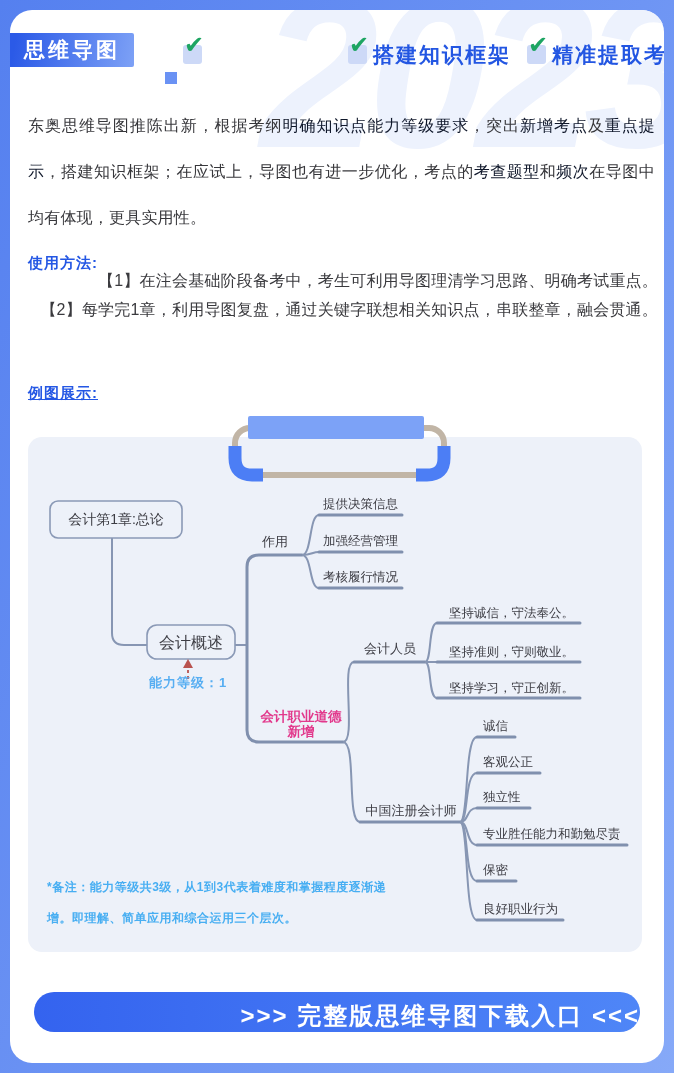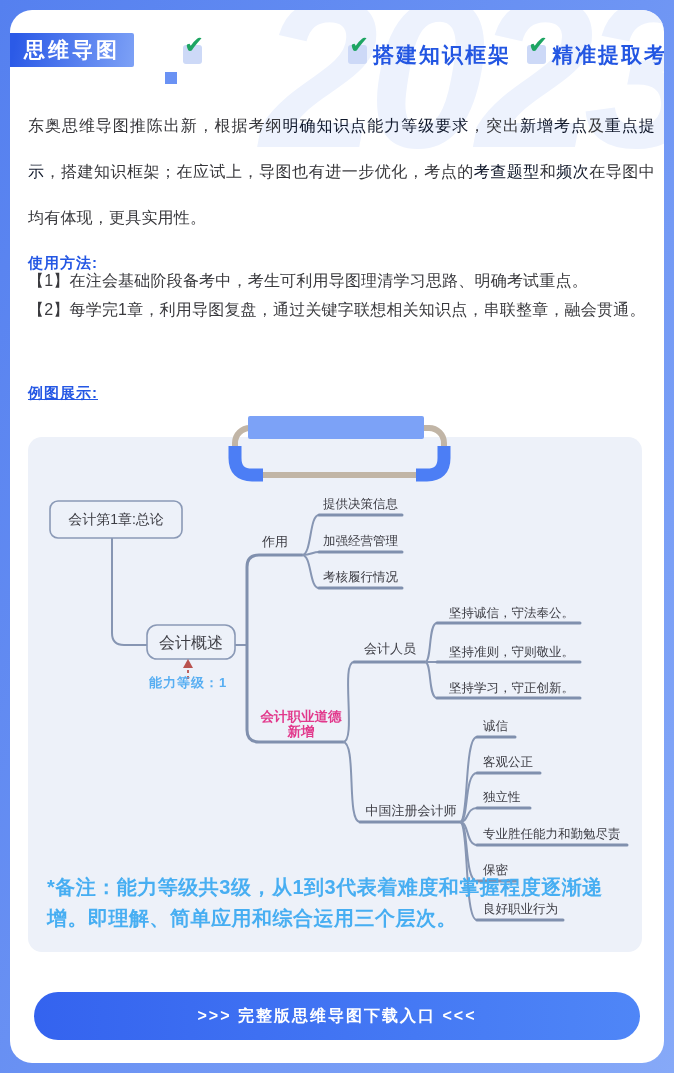--- a/index.html
+++ b/index.html
@@ -20,39 +20,39 @@
   .benefit:nth-child(1){left:173px;}
   .benefit:nth-child(2){left:338px;}
   .benefit:nth-child(3){left:517px;}
   .cb{position:relative;width:19px;height:19px;margin-top:5px;background:#cdd9f7;border-radius:3px;flex:0 0 auto;}
   .check{position:absolute;left:1px;top:-12px;font-size:24px;font-weight:900;color:#1da562;line-height:24px;}
   .b-label{margin-left:6px;color:#2356e2;font-size:21px;font-weight:bold;letter-spacing:2px;line-height:29px;white-space:nowrap;}
   .intro{position:absolute;left:18px;top:93px;width:627px;margin:0;font-size:16px;line-height:46px;
         color:#37373b;text-align:justify;letter-spacing:0.2px;z-index:1;}
   .intro .hl{color:#0f172a;}
   .h-blue{position:absolute;left:18px;color:#2457e4;font-size:15px;font-weight:bold;letter-spacing:1px;z-index:1;}
-  .u-item{position:absolute;left:18px;width:630px;color:#3a3a3e;font-size:16px;letter-spacing:0.2px;z-index:1;white-space:nowrap;}
+  .u-item{position:absolute;left:18px;width:630px;color:#3a3a3e;font-size:16px;letter-spacing:0.2px;z-index:1;white-space:nowrap;text-align:right;}
   .panel{position:absolute;left:18px;top:427px;width:614px;height:515px;background:#edf1f9;border-radius:14px;z-index:1;}
   .clip{position:absolute;left:215px;top:398px;z-index:3;}
   .mindmap{position:absolute;left:18px;top:427px;z-index:2;}
   .ln{stroke:#8796b3;stroke-width:2;fill:none;}
   .ul{stroke:#8090ae;stroke-width:3;fill:none;stroke-linecap:round;}
   .bx{stroke:#8a99b6;stroke-width:1.6;fill:none;}
   .t{fill:#3d3d44;font-size:12.5px;}
   .t-root{fill:#3d3d44;font-size:14px;}
   .t-box{fill:#3d3d44;font-size:16px;}
   .t-parent{fill:#3d3d44;font-size:13px;}
   .t-pink{fill:#e2398c;font-size:13.5px;font-weight:bold;}
   .t-level{fill:#57aef2;font-size:13px;font-weight:bold;letter-spacing:1px;}
   .arrow-dash{stroke:#b9534f;stroke-width:1.8;stroke-dasharray:3,3;fill:none;}
-  .note{position:absolute;left:37px;top:862px;line-height:31px;font-size:20px;font-weight:bold;
+  .note{position:absolute;left:37px;top:862px;line-height:31px;font-size:12px;font-weight:bold;
         color:#47aef2;letter-spacing:0.5px;z-index:2;}
-  .btn{position:absolute;left:24px;top:982px;width:606px;height:48px;border-radius:24px;z-index:1;
-        background:linear-gradient(90deg,#3463ef 0%,#4f86f7 100%);color:#fff;font-size:16px;font-weight:bold;
-        letter-spacing:2px;text-align:center;line-height:48px;cursor:pointer;}
+  .btn{position:absolute;left:24px;top:982px;width:606px;height:40px;border-radius:24px;z-index:1;
+        background:linear-gradient(90deg,#3463ef 0%,#4f86f7 100%);color:#fff;font-size:24px;font-weight:bold;
+        letter-spacing:2px;text-align:right;line-height:48px;cursor:pointer;}
 </style>
 </head>
 <body>
 
 <div class="page">
   <div class="card">
 
     <div class="watermark">2023</div>
 
     <div class="title-box">

